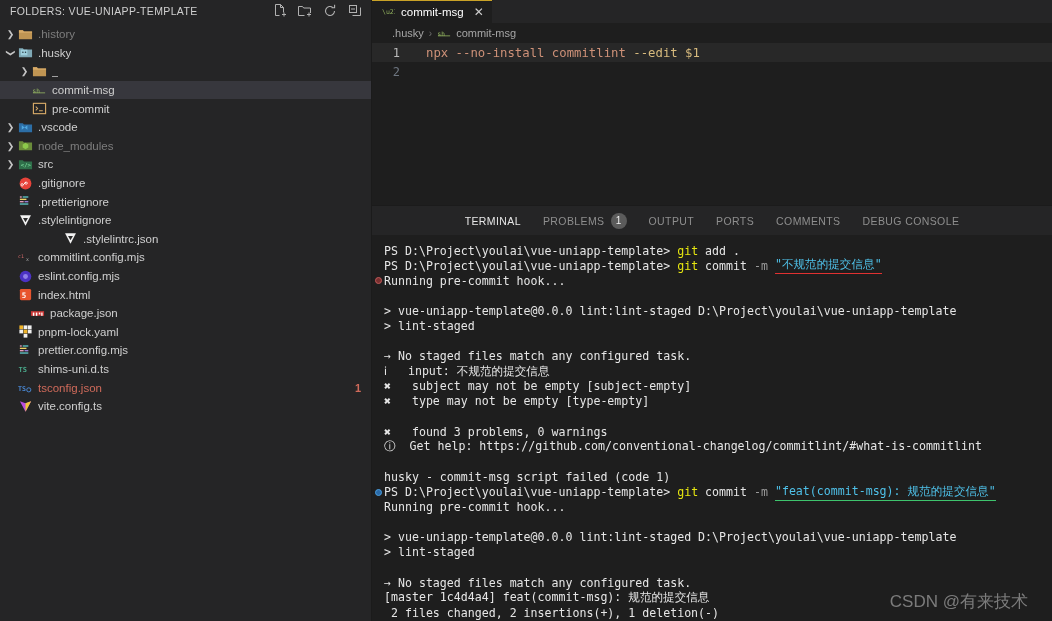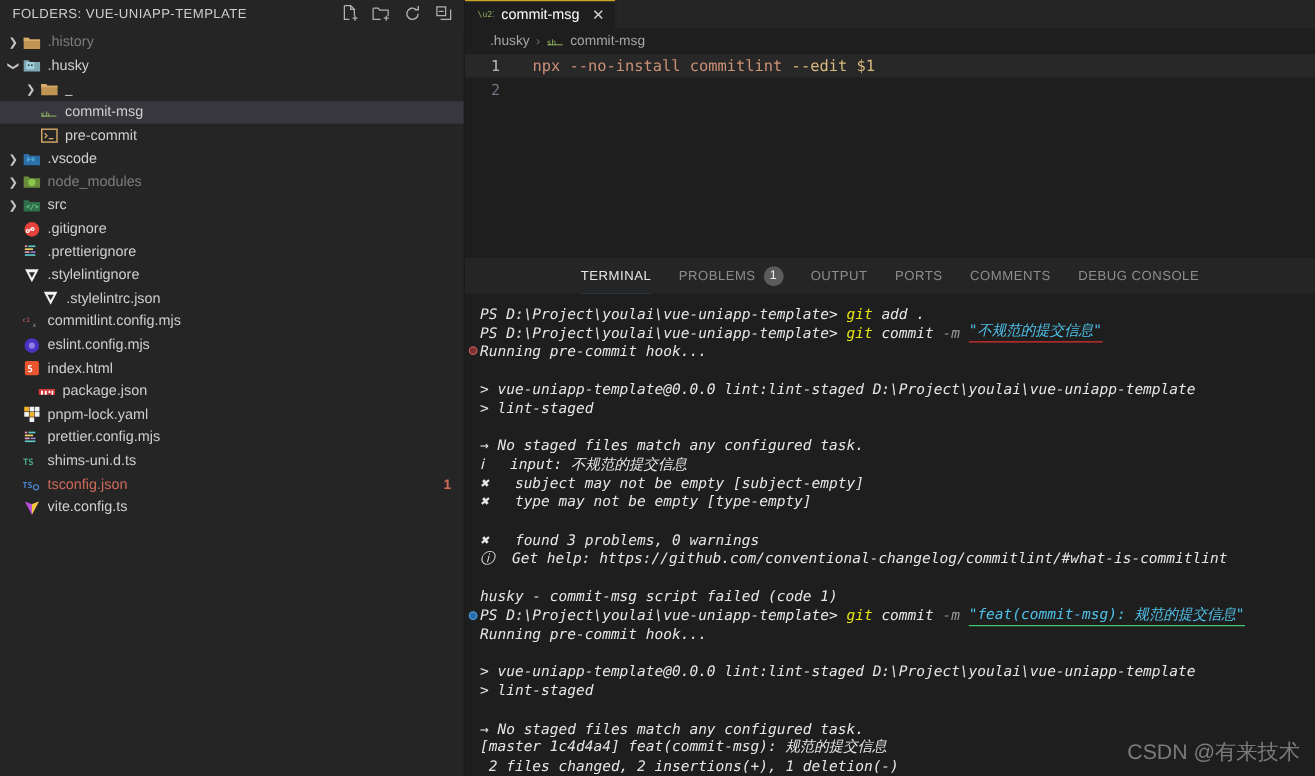--- a/index.html
+++ b/index.html
@@ -116,41 +116,41 @@
   }
   .pbadge {
     background: #5b5b5b; color: #f0f0f0; border-radius: 9px;
     min-width: 16px; height: 16px; padding: 0 5px;
     font-size: 10px; display: inline-flex; align-items: center; justify-content: center;
     letter-spacing: 0;
   }
 
   .terminal {
     flex: 1 1 auto; background: #1e1e1e;
-    padding: 8px 0 0 0; overflow: hidden; position: relative; font-style: italic;
+    padding: 8px 0 0 0; overflow: hidden; position: relative;
   }
   .tline {
     height: 15.1px; display: flex; align-items: center;
     font-family: "DejaVu Sans Mono", monospace; font-size: 11.6px;
     color: #cccccc; white-space: pre; padding-left: 12px; position: relative;
   }
   .tline .deco {
     position: absolute; left: 3px; width: 7px; height: 7px; border-radius: 50%;
   }
   .deco.err { background: #7a3030; border: 1px solid #c25a5a; }
   .deco.ok  { background: #2a6aa8; border: 1px solid #4a9fe0; }
   .t-white { color: #e6e6e6; }
   .t-yellow { color: #e5e510; }
   .t-gray { color: #9a9a9a; }
   .t-blue { color: #4fc1e9; }
   .u-red { border-bottom: 1.5px solid #e03131; padding-bottom: 1px; }
   .u-green { border-bottom: 1.5px solid #3ec46d; padding-bottom: 1px; }
 
   .watermark {
-    position: absolute; right: 12px; bottom: 8px;
+    position: absolute; right: 24px; bottom: 8px;
     font-size: 17px; color: #8c8c8c; opacity: .85;
     font-family: "Liberation Sans", sans-serif; pointer-events: none;
   }
 </style>
 </head>
 <body>
 
 <div class="app">
 
   <div class="sidebar">
@@ -300,21 +300,21 @@
         <div class="row" style="padding-left: 4px;">
           <span class="chev"></span>
           <span class="fico">
             <svg width="15" height="15" viewBox="0 0 16 16">
               <path d="M2.2 2.5h11.6L8 13.6z" fill="#f2f2f2"></path>
               <path d="M5.4 5.2h5.2L8 9.8z" fill="#2b2b2b"></path>
             </svg>
           </span>
           <span class="lbl">.stylelintignore</span>
         </div>
-        <div class="row" style="padding-left: 19px;">
+        <div class="row" style="padding-left: 9px; margin-left: 40px;">
           <span class="chev"></span>
           <span class="fico">
             <svg width="15" height="15" viewBox="0 0 16 16">
               <path d="M2.2 2.5h11.6L8 13.6z" fill="#f2f2f2"></path>
               <path d="M5.4 5.2h5.2L8 9.8z" fill="#2b2b2b"></path>
             </svg>
           </span>
           <span class="lbl">.stylelintrc.json</span>
         </div>
         <div class="row" style="padding-left: 4px;">

